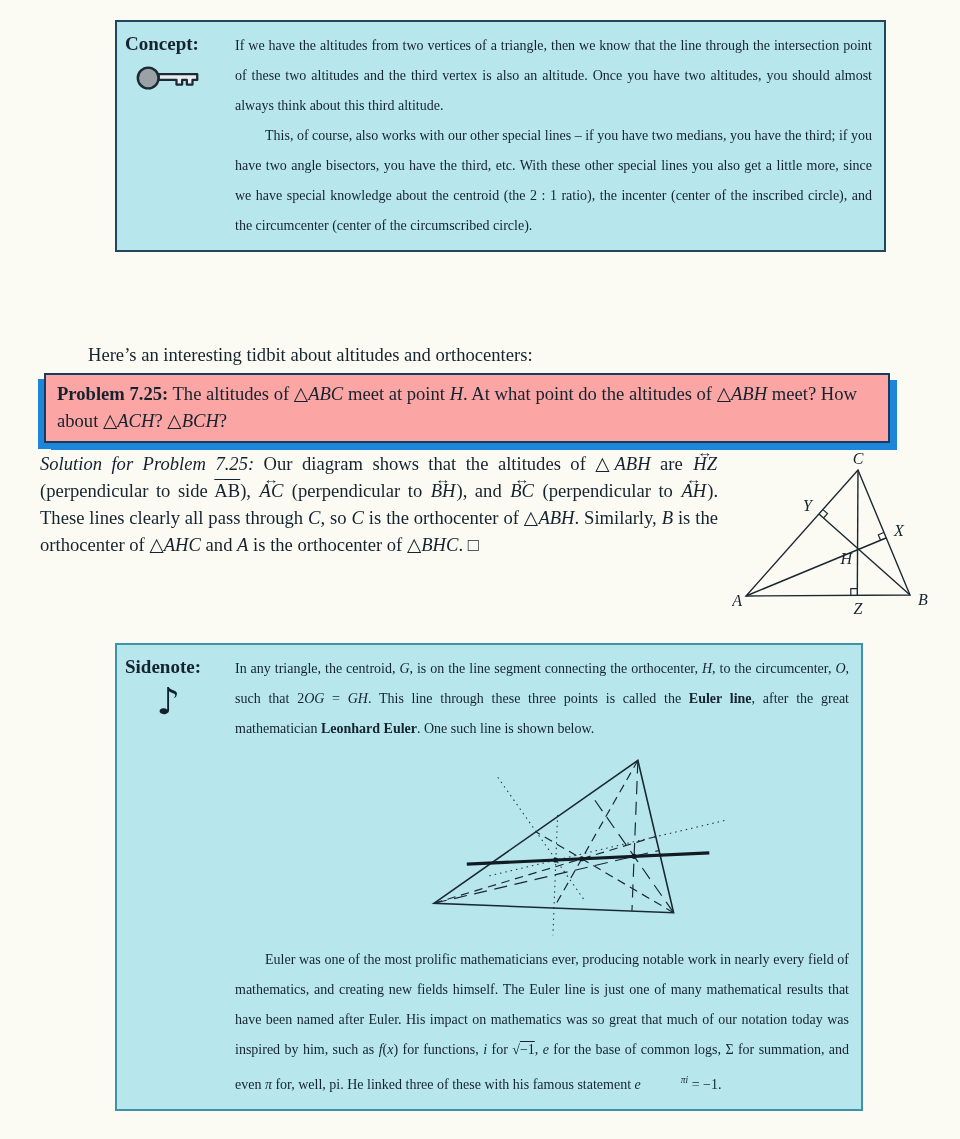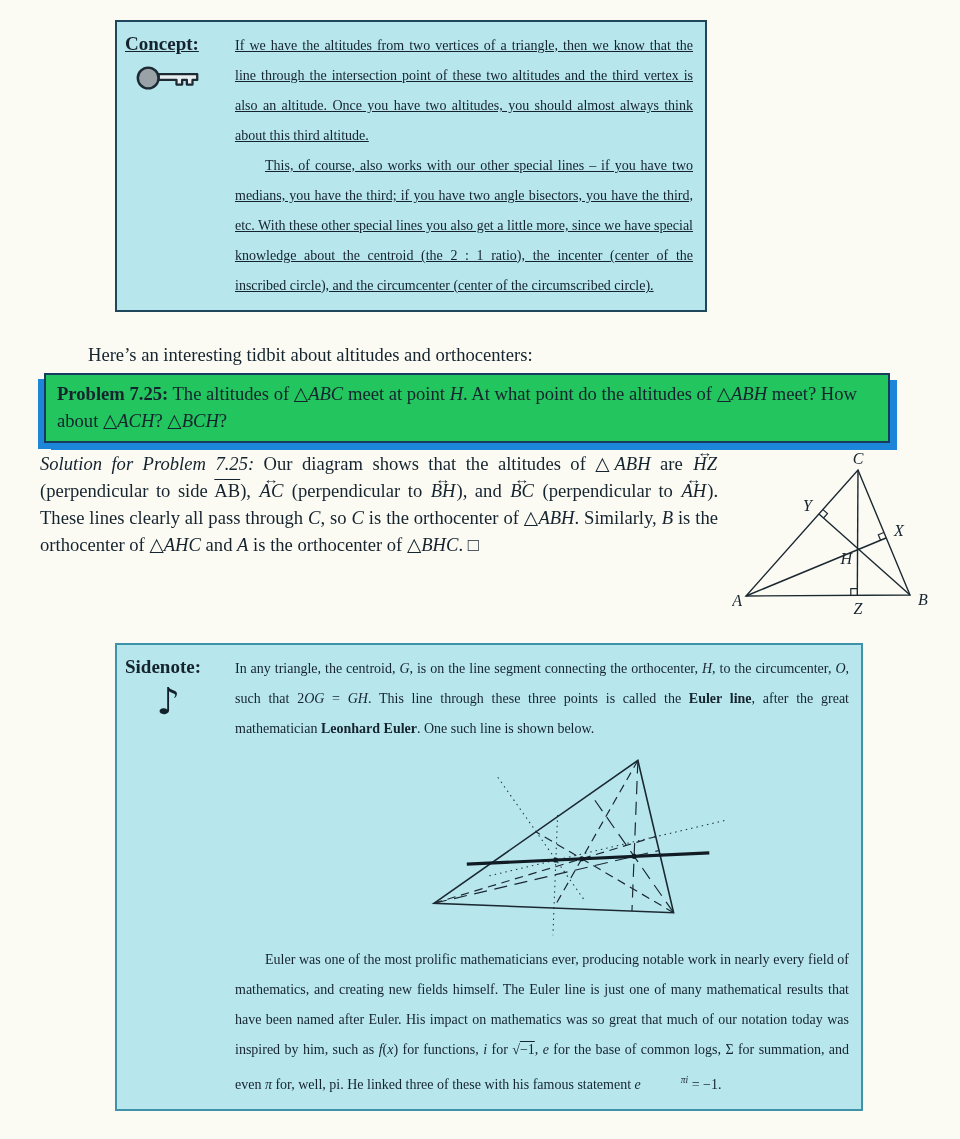--- a/index.html
+++ b/index.html
@@ -6,36 +6,36 @@
   .page{
     position:relative;width:960px;height:1139px;background:#fbfbf4;
     font-family:"Liberation Serif","DejaVu Serif",serif;color:#15232e;
     overflow:hidden;
   }
   
   .cbox{
     position:absolute;display:flex;gap:12px;box-sizing:border-box;
     background:#b7e6ed;border:2px solid #20465c;padding:9px 12px 9px 8px;
   }
-  .cbox.concept{left:115px;top:20px;width:592px;text-decoration:underline;}
+  .cbox.concept{left:115px;top:20px;width:771px;}
   .cbox.sidenote{left:115px;top:643px;width:748px;border-color:#3e93ab;}
   .label-col{flex:0 0 98px;text-align:left;}
   .box-label{font-weight:bold;font-size:19px;line-height:26px;}
   .icon-wrap{margin-top:6px;text-align:center;width:86px;}
   .note-glyph{font-family:"DejaVu Sans",sans-serif;font-size:37px;line-height:40px;color:#12202b;text-align:center;width:86px;margin-top:2px;}
   .box-text{flex:1 1 auto;min-width:0;}
   .box-text p{margin:0;font-size:14px;line-height:30px;text-align:justify;}
   .box-text p.ind{text-indent:30px;}
   
   .body-p{margin:0;font-size:18.6px;line-height:27px;text-align:justify;}
   .intro-tidbit{position:absolute;left:52px;top:341px;width:845px;text-indent:36px;}
   
   .problem-box{
     position:absolute;left:44px;top:373px;width:846px;box-sizing:border-box;
-    background:#22c55e;border:2px solid #173a5e;padding:5px 11px 7px 11px;
+    background:#fca5a5;border:2px solid #173a5e;padding:5px 11px 7px 11px;
     box-shadow:-6px 6px 0 0 #1e86d8, 7px 7px 0 0 #1e86d8;
   }
   .problem-box p{margin:0;font-size:18.6px;line-height:27px;text-align:left;}
   
   .solution-area{position:absolute;left:40px;top:450px;width:892px;}
   .ortho-fig{float:right;width:200px;margin:0 0 6px 14px;}
   .fact-p{margin-top:14px;}
   
   .euler-fig{display:block;margin:7px auto 2px auto;width:432px;}
   

